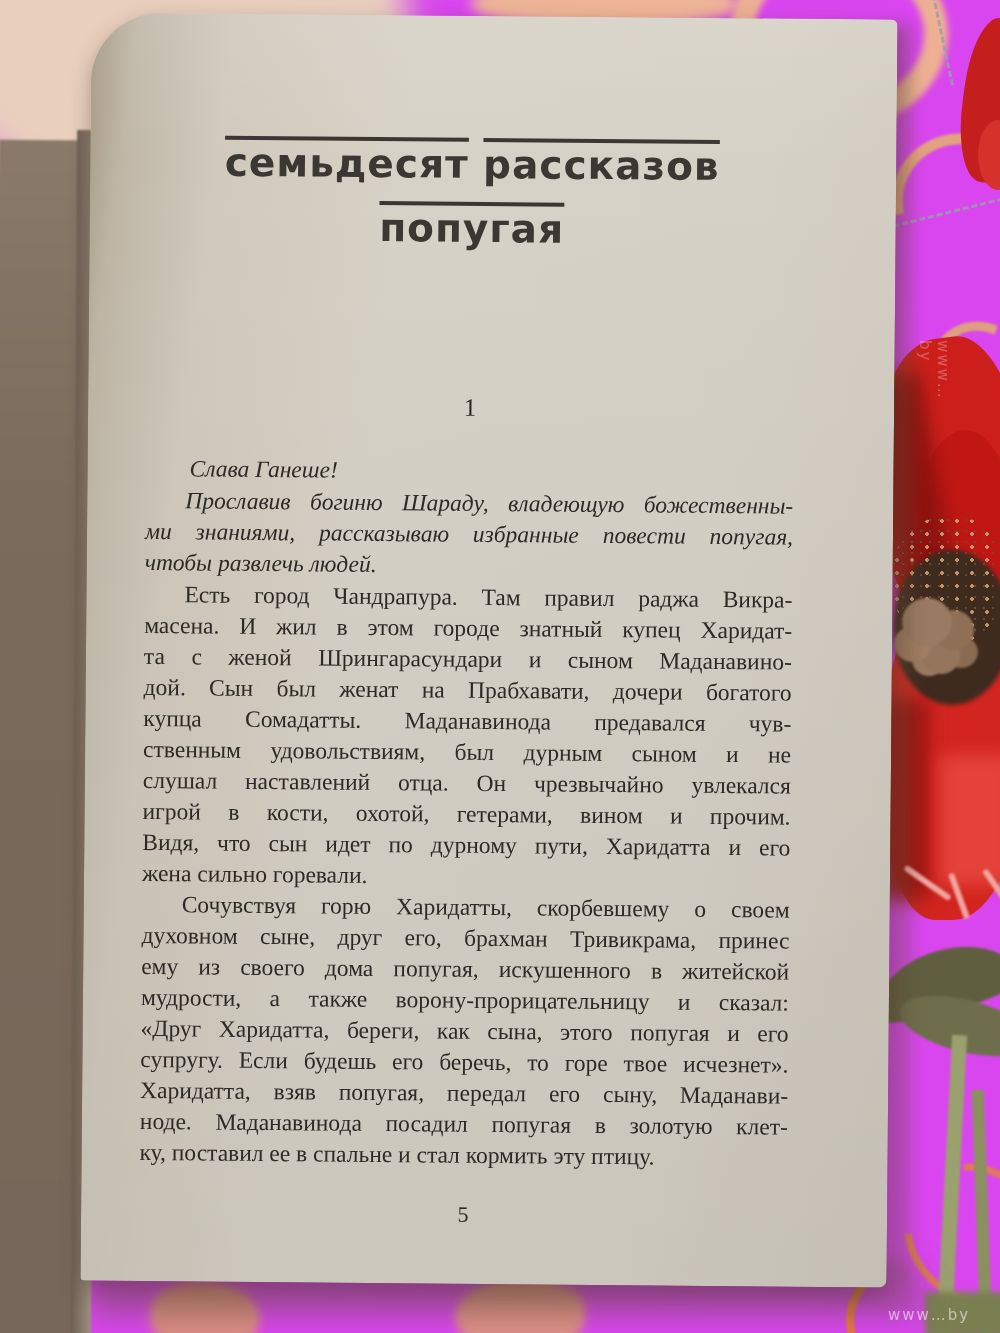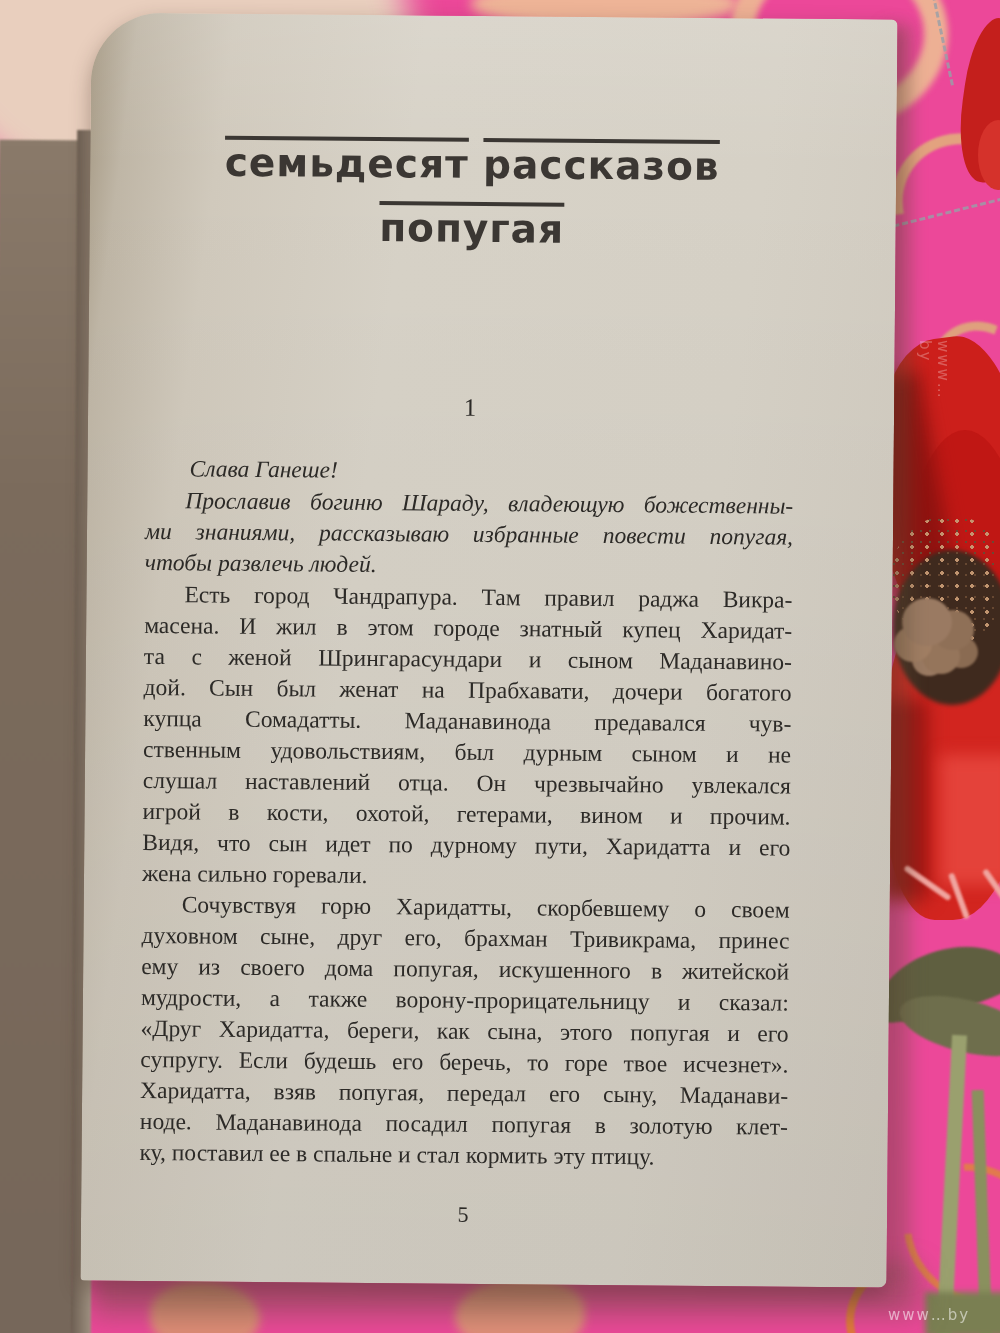--- a/index.html
+++ b/index.html
@@ -1,18 +1,18 @@
 <!DOCTYPE html>
 <html><head>
 <meta charset="utf-8">
 <style>
   html,body { margin:0; padding:0; background:#555; }
   .scene {
     position:relative; width:1000px; height:1333px; overflow:hidden;
-    background:#ec4899; font-family:"Liberation Serif", serif;
+    background:#d946ef; font-family:"Liberation Serif", serif;
   }
   .dec { position:absolute; }
 
   
   .pink-blob { left:-70px; top:-150px; width:480px; height:360px;
     background:#e9cfbe; border-radius:50%; filter:blur(16px); }
   .top-peach { left:470px; top:-20px; width:270px; height:48px;
     background:#eeb497; border-radius:50%; filter:blur(6px); }
   .tr-ring { left:730px; top:-60px; width:170px; height:140px;
     border:24px solid #edb094; border-radius:50%; filter:blur(3px); }

